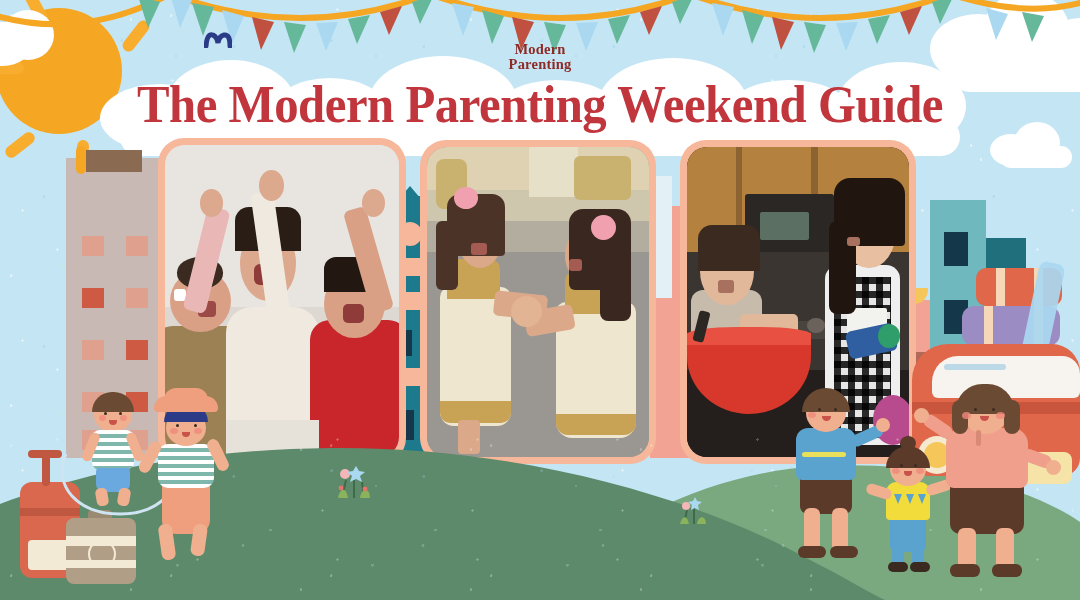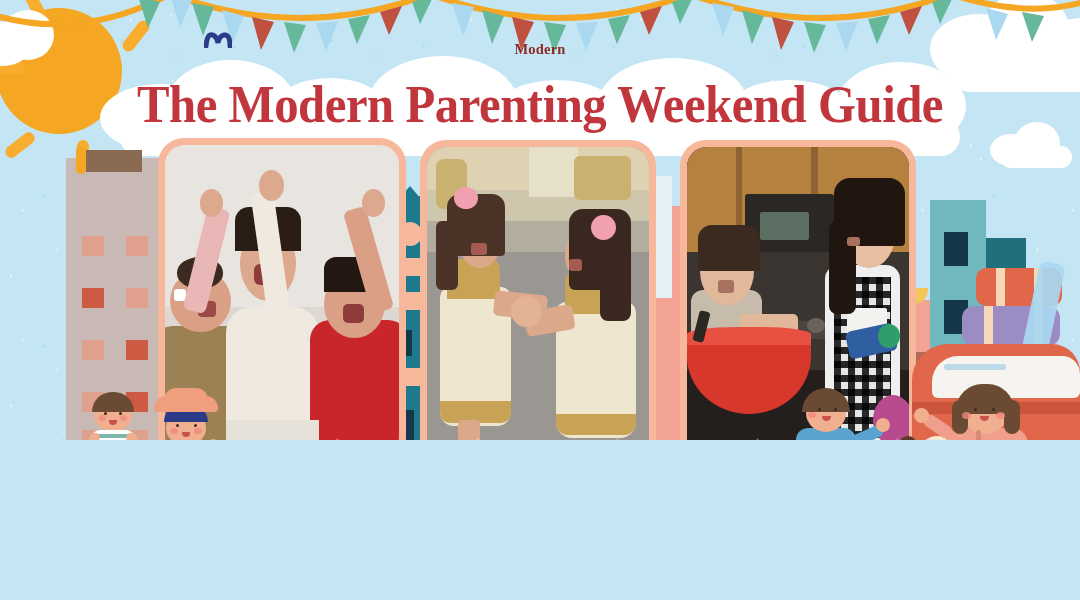--- a/index.html
+++ b/index.html
@@ -1,21 +1,21 @@
 <!DOCTYPE html>
 <html><head>
 <meta charset="utf-8">
 <style>
   html,body{margin:0;padding:0;}
   body{
     width:1080px;height:600px;overflow:hidden;
     font-family:"Liberation Sans",sans-serif;
     background:#c4e6f4;
   }
-  #stage{position:relative;width:1080px;height:440px;overflow:hidden;background:#c4e6f4;}
+  #stage{position:relative;width:1080px;height:600px;overflow:hidden;background:#c4e6f4;}
 
   
   .sky{position:absolute;inset:0;background:#c4e6f4;}
   .speckle{position:absolute;inset:0;opacity:.5;
     background-image:
       radial-gradient(circle at 7% 12%, #ffffff 0 1.2px, transparent 1.4px),
       radial-gradient(circle at 23% 31%, #a9d6e8 0 1.3px, transparent 1.5px),
       radial-gradient(circle at 41% 8%, #ffffff 0 1.1px, transparent 1.3px),
       radial-gradient(circle at 58% 24%, #a9d6e8 0 1.4px, transparent 1.6px),
       radial-gradient(circle at 77% 14%, #ffffff 0 1.2px, transparent 1.4px),
@@ -147,20 +147,21 @@
     <div class="cloud" style="left:268px;top:-2px;width:150px;height:96px;"></div>
     <div class="cloud" style="left:392px;top:22px;width:130px;height:72px;"></div>
     <div class="cloud" style="left:498px;top:0;width:150px;height:94px;"></div>
     <div class="cloud" style="left:624px;top:22px;width:130px;height:72px;"></div>
     <div class="cloud" style="left:736px;top:4px;width:130px;height:88px;"></div>
     <div class="cloud" style="left:20px;top:60px;width:840px;height:38px;border-radius:22px;"></div>
   </div>
 
   <div class="logo">
     <span>Modern</span>
+    <span>Parenting</span>
   </div>
 
   <div class="title">The Modern Parenting Weekend Guide</div>
 
   <div>
     <div class="bld" style="left:66px;top:158px;width:96px;height:300px;background:#c8b9b4;"></div>
     <div class="bld" style="left:86px;top:150px;width:56px;height:22px;background:#8a6b52;"></div>
     <div class="bld" style="left:76px;top:146px;width:10px;height:28px;background:#f5a623;border-radius:5px;"></div>
     <div class="win" style="left:82px;top:236px;width:22px;height:20px;background:#e0a08e;"></div>
     <div class="win" style="left:126px;top:236px;width:22px;height:20px;background:#e0a08e;"></div>

